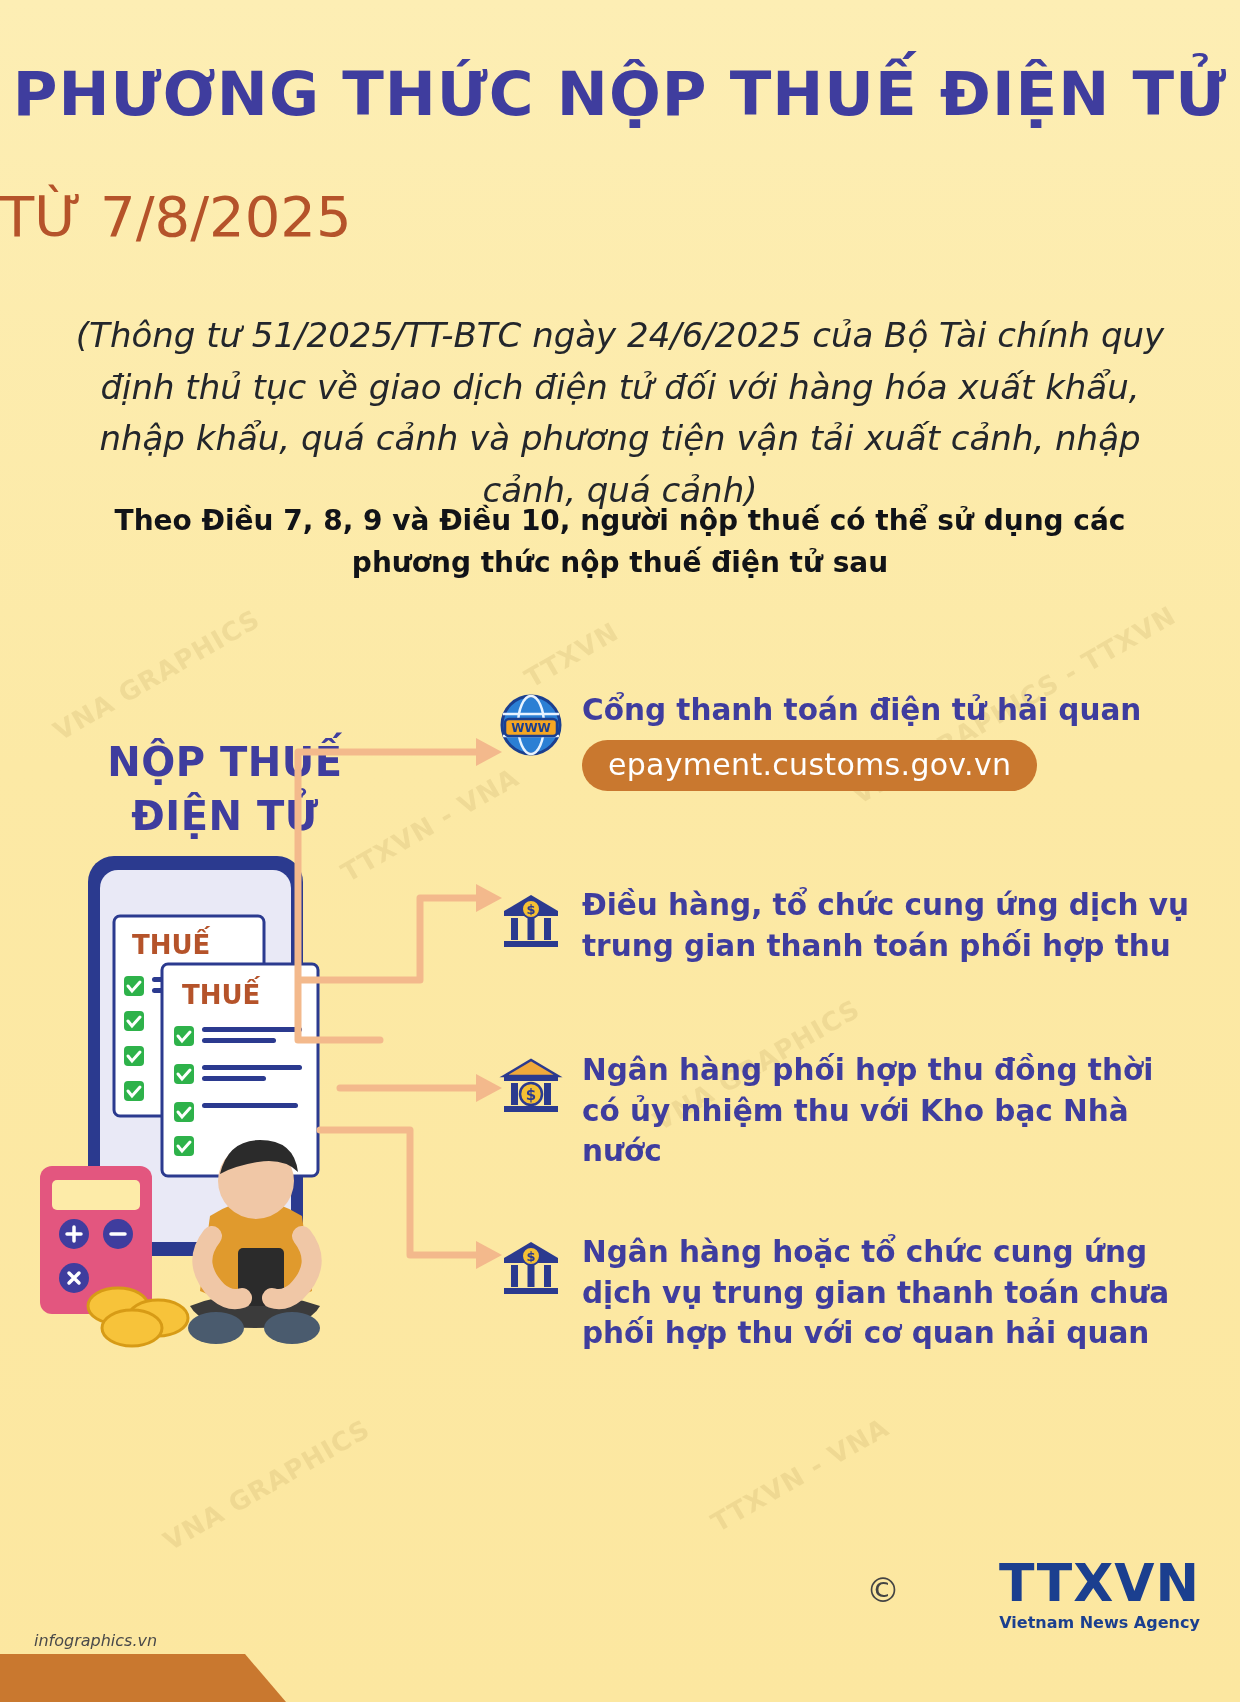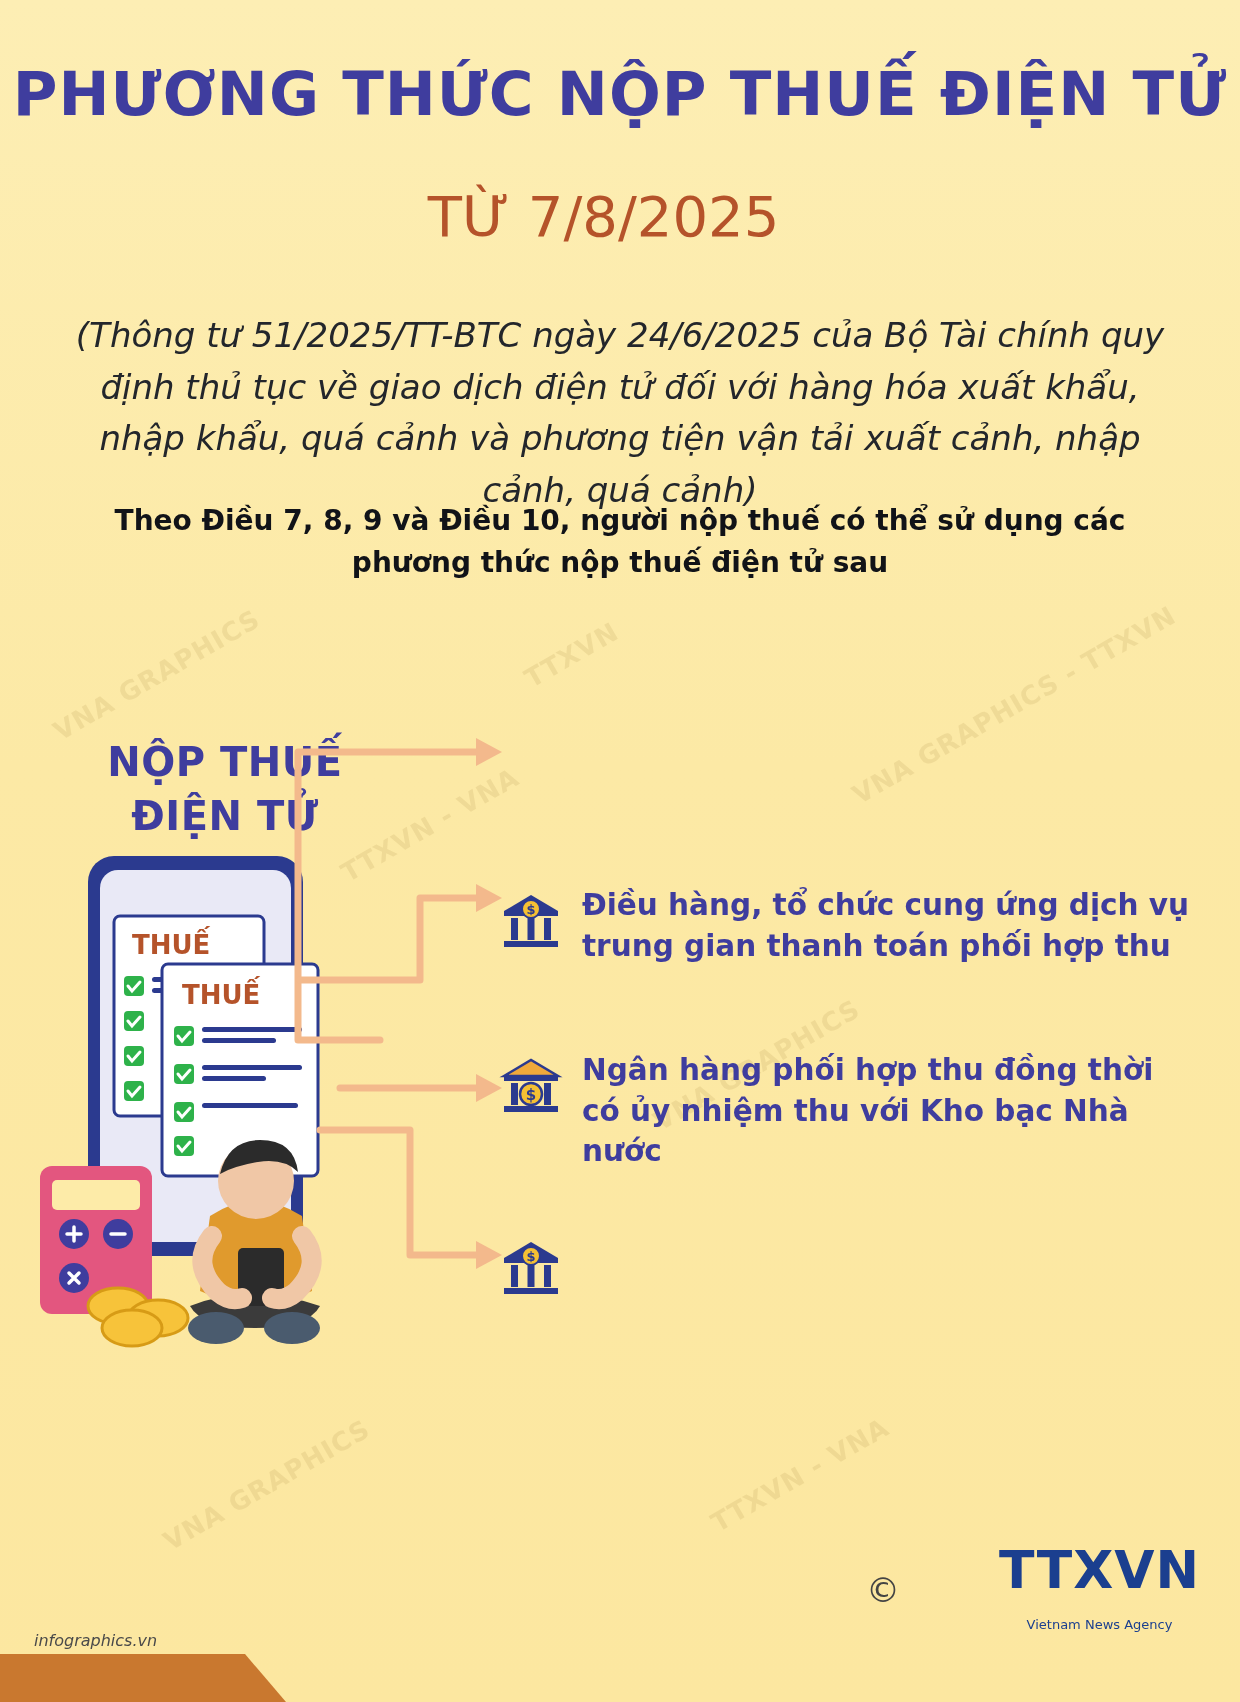--- a/index.html
+++ b/index.html
@@ -46,21 +46,20 @@
     font-size: 61px;
     letter-spacing: 1px;
     color: #3f3d9e;
     line-height: 1.05;
   }
   .title-sub {
     position: absolute;
     top: 186px;
     left: 0;
     width: 1207px;
-    text-align: center;
     font-family: "DejaVu Sans", sans-serif;
     font-weight: 400;
     font-size: 56px;
     color: #b5532a;
     line-height: 1.1;
   }
   .note {
     position: absolute;
     top: 310px;
     left: 60px;
@@ -194,24 +193,24 @@
     font-family: "DejaVu Sans", sans-serif;
     font-weight: 700;
     font-size: 52px;
     color: #1b3f8f;
     letter-spacing: 1px;
     line-height: 1;
   }
   .ttxvn .brand .vn { color: #1b3f8f; }
   .ttxvn .agency {
     font-family: "DejaVu Sans", sans-serif;
-    font-weight: 400;
-    font-size: 13px;
+    font-weight: 700;
+    font-size: 16px;
     color: #1b3f8f;
-    margin-top: 21px;
+    margin-top: 4px;
   }
   .copy {
     position: absolute;
     right: 340px;
     bottom: 92px;
     font-size: 34px;
     color: #444;
     font-family: "DejaVu Sans", sans-serif;
   }
 </style>
@@ -322,20 +321,35 @@
       </g>
       <g fill="#f3b98c">
         <path d="M196 48 l26 14 l-26 14 z"></path>
         <path d="M196 194 l26 14 l-26 14 z"></path>
         <path d="M196 384 l26 14 l-26 14 z"></path>
         <path d="M196 551 l26 14 l-26 14 z"></path>
       </g>
     </svg>
   </div>
 
+  <div class="row" id="row0">
+    <div class="ico">
+      <svg viewBox="0 0 66 66" width="66" height="66" xmlns="http://www.w3.org/2000/svg">
+        <circle cx="33" cy="33" r="29" fill="#2b7fd4" stroke="#1b3f8f" stroke-width="3"></circle>
+        <ellipse cx="33" cy="33" rx="13" ry="29" fill="none" stroke="#e8f3ff" stroke-width="2.5"></ellipse>
+        <path d="M5 22 h56 M5 44 h56" stroke="#e8f3ff" stroke-width="2.5"></path>
+        <rect x="7" y="27" width="52" height="17" rx="4" fill="#f5a623" stroke="#1b3f8f" stroke-width="2.5"></rect>
+        <text x="33" y="40" text-anchor="middle" font-family="DejaVu Sans, sans-serif" font-size="12" font-weight="700" fill="#1b3f8f">WWW</text>
+      </svg>
+    </div>
+    <div>
+      <div class="txt">Cổng thanh toán điện tử hải quan</div>
+      <div class="pill">epayment.customs.gov.vn</div>
+    </div>
+  </div>
 
   <div class="row" id="row1">
     <div class="ico">
       <svg viewBox="0 0 66 66" width="66" height="66" xmlns="http://www.w3.org/2000/svg">
         <path d="M6 24 L33 8 L60 24 Z" fill="#2b3a8f"></path>
         <rect x="6" y="24" width="54" height="5" fill="#2b3a8f"></rect>
         <rect x="13" y="31" width="7" height="22" fill="#2b3a8f"></rect>
         <rect x="29.5" y="31" width="7" height="22" fill="#2b3a8f"></rect>
         <rect x="46" y="31" width="7" height="22" fill="#2b3a8f"></rect>
         <rect x="6" y="54" width="54" height="6" fill="#2b3a8f"></rect>
@@ -367,20 +381,21 @@
         <path d="M6 24 L33 8 L60 24 Z" fill="#2b3a8f"></path>
         <rect x="6" y="24" width="54" height="5" fill="#2b3a8f"></rect>
         <rect x="13" y="31" width="7" height="22" fill="#2b3a8f"></rect>
         <rect x="29.5" y="31" width="7" height="22" fill="#2b3a8f"></rect>
         <rect x="46" y="31" width="7" height="22" fill="#2b3a8f"></rect>
         <rect x="6" y="54" width="54" height="6" fill="#2b3a8f"></rect>
         <circle cx="33" cy="22" r="9" fill="#f5c033" stroke="#2b3a8f" stroke-width="2"></circle>
         <text x="33" y="27" text-anchor="middle" font-family="DejaVu Sans, sans-serif" font-size="13" font-weight="700" fill="#2b3a8f">$</text>
       </svg>
     </div>
+    <div class="txt">Ngân hàng hoặc tổ chức cung ứng dịch vụ trung gian thanh toán chưa phối hợp thu với cơ quan hải quan</div>
   </div>
 
   <div class="copy">©</div>
   <div class="ttxvn">
     <div class="brand">
       <span>TT</span><span>X</span><span class="vn">VN</span>
     </div>
     <div class="agency">Vietnam News Agency</div>
   </div>
   <div class="footer-site">infographics.vn</div>

